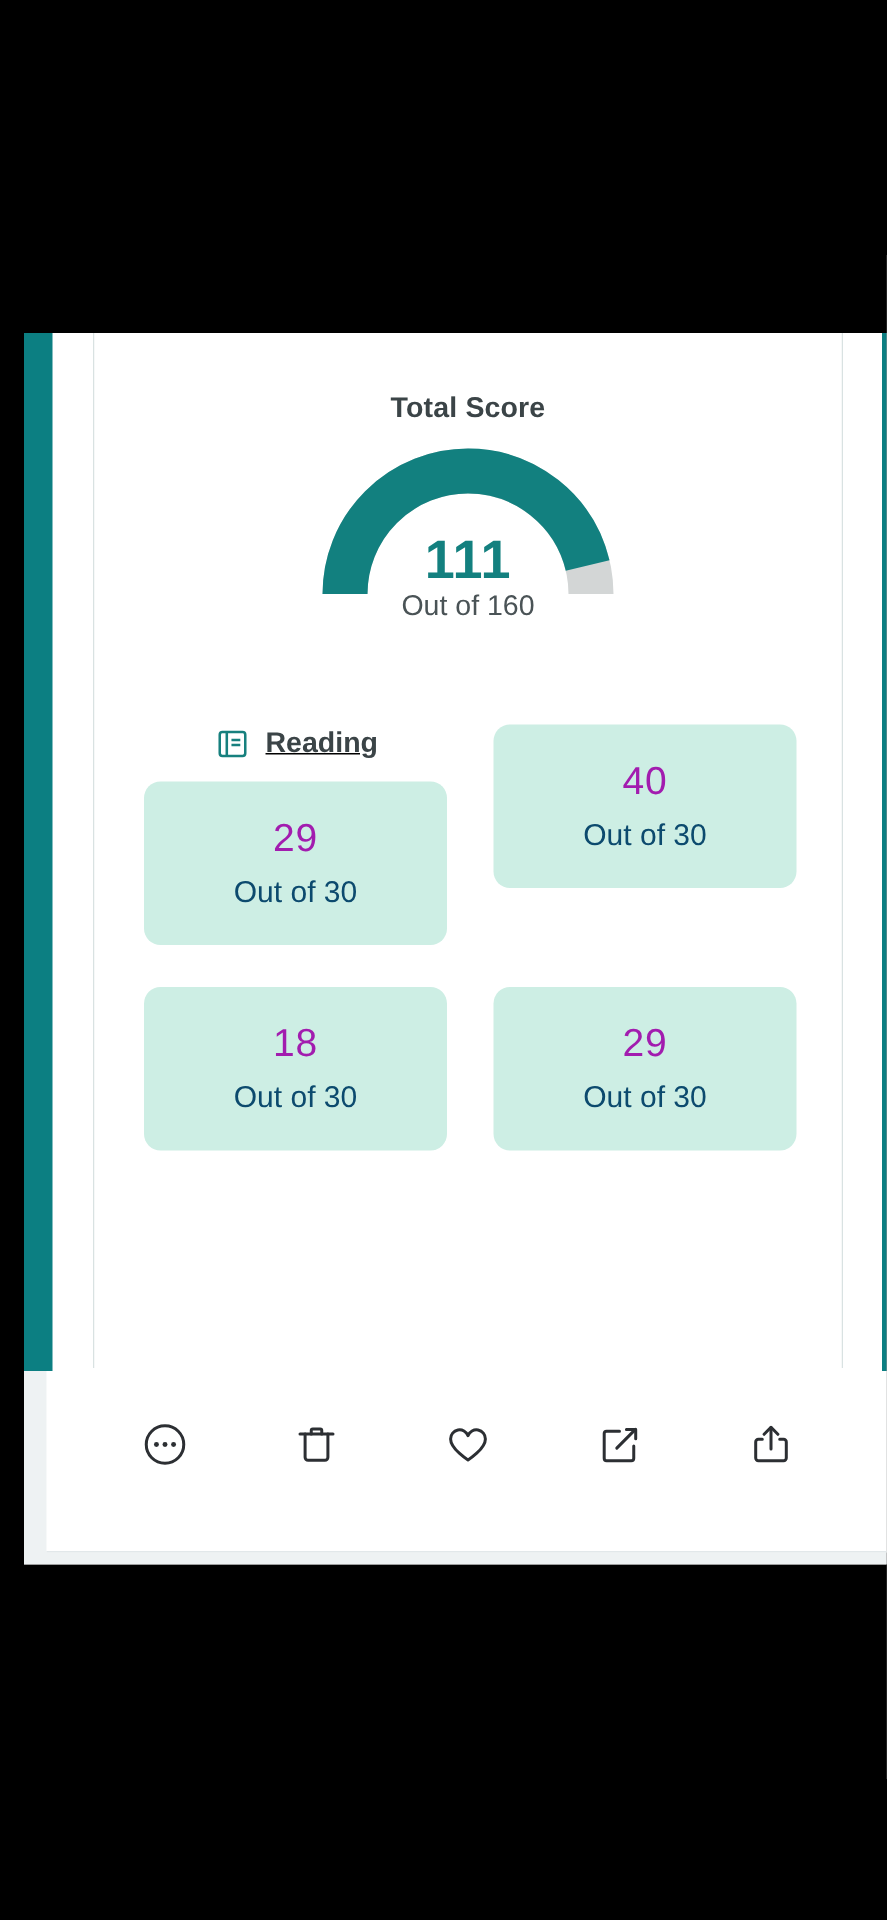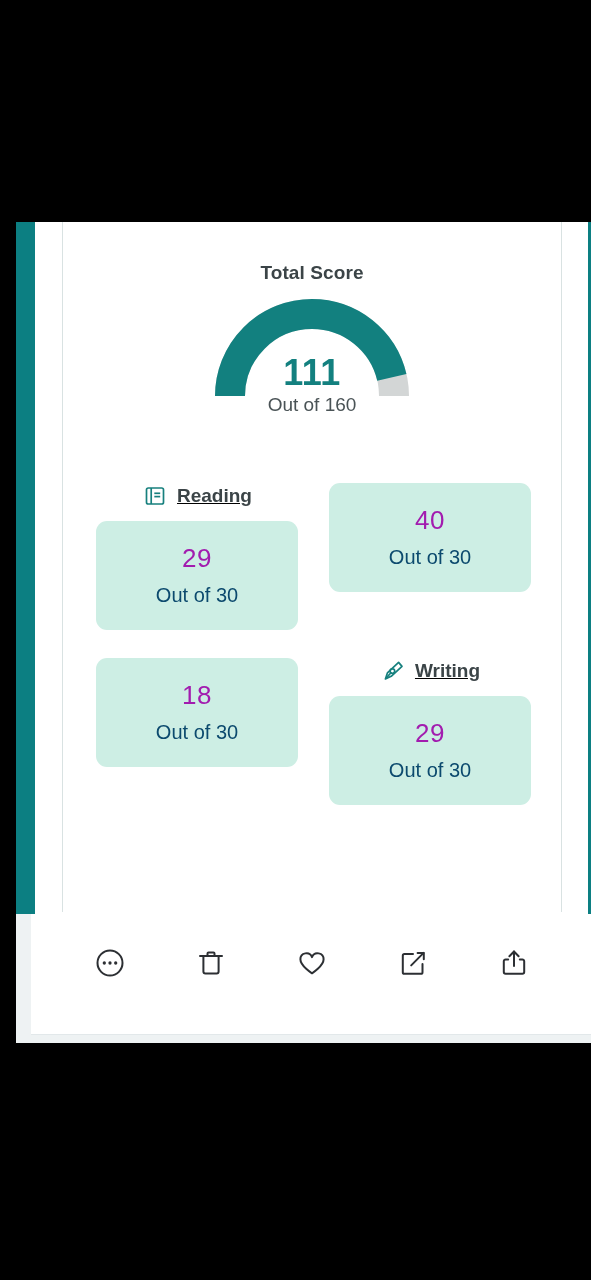--- a/index.html
+++ b/index.html
@@ -309,30 +309,20 @@
         </div>
 
         <div class="skill">
           <div class="skill-card">
             <div class="skill-score">18</div>
             <div class="skill-outof">Out of 30</div>
           </div>
         </div>
 
         <div class="skill">
-          <div class="skill-head">
-            <span class="skill-icon">
-              <svg width="24" height="24" viewBox="0 0 24 24" fill="none" stroke="#17807e" stroke-width="1.7">
-                <path d="M17.6 3.4 L21 7.4 L10.2 17.3 L4.4 19.9 L6.4 13.9 Z" stroke-linejoin="round"></path>
-                <circle cx="11.4" cy="12.1" r="2.3"></circle>
-                <line x1="9.9" y1="13.8" x2="5.2" y2="19.1" stroke-linecap="round"></line>
-              </svg>
-            </span>
-            <span class="skill-name">Writing</span>
-          </div>
           <div class="skill-card">
             <div class="skill-score">29</div>
             <div class="skill-outof">Out of 30</div>
           </div>
         </div>
 
       </div>
     </div>
 
     <div id="watermark"><span>MyBest</span><span class="wm-reg">™</span><span class="wm-tail"> Scores</span></div>

